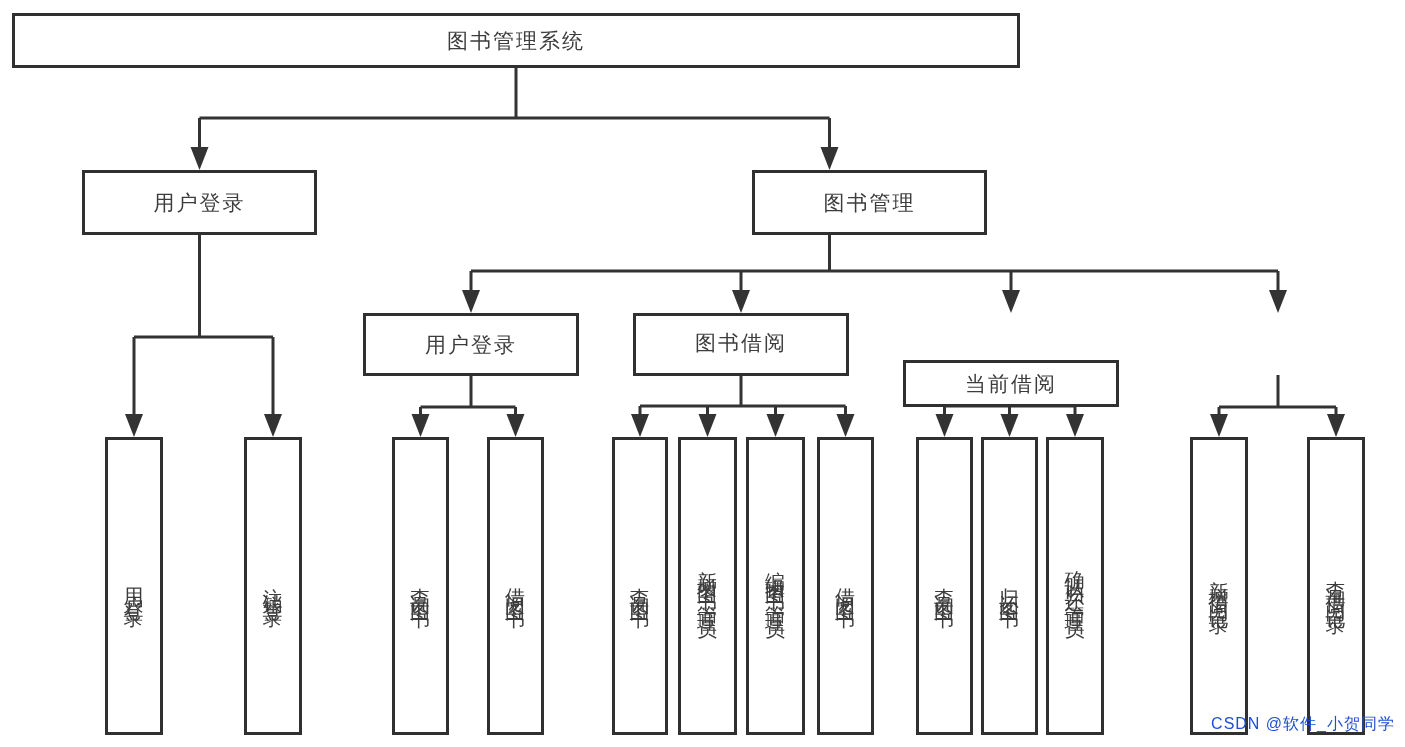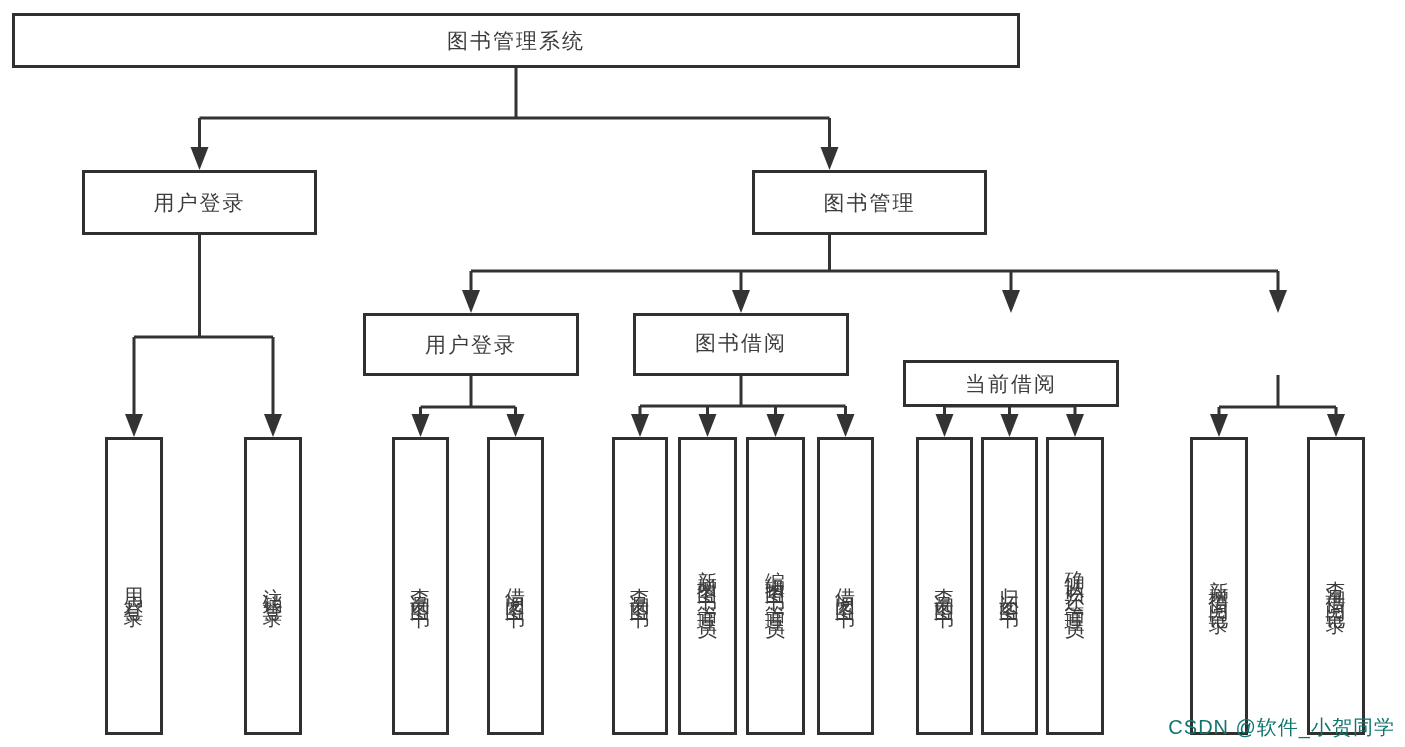--- a/index.html
+++ b/index.html
@@ -28,23 +28,23 @@
   .v {
     writing-mode:vertical-rl;
     text-orientation:mixed;
     font-size:20px;
     letter-spacing:7px;
     padding:4px 0;
   }
   .watermark {
     position:absolute;
     top:714px; right:10px;
-    font-size:20px;
+    font-size:16px;
     letter-spacing:1px;
-    color:#0f766e;
+    color:#1d4ed8;
     z-index:9;
     white-space:nowrap;
   }
 </style>
 </head>
 <body>
 
 <div class="canvas">
 
   <svg class="wires" width="1405" height="747" viewBox="0 0 1405 747">

